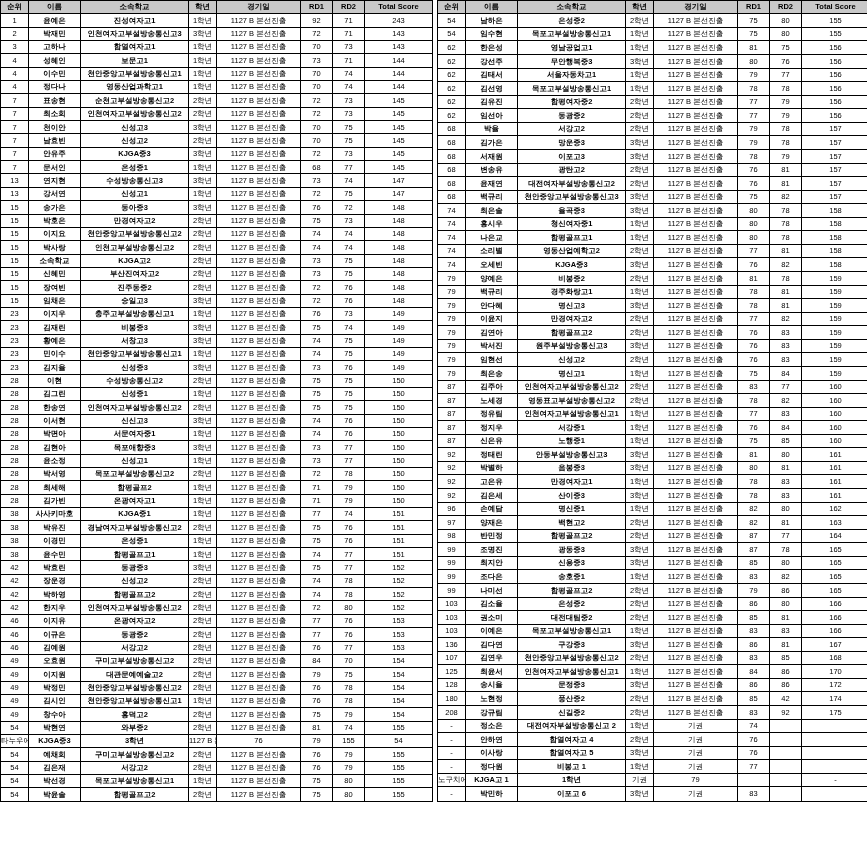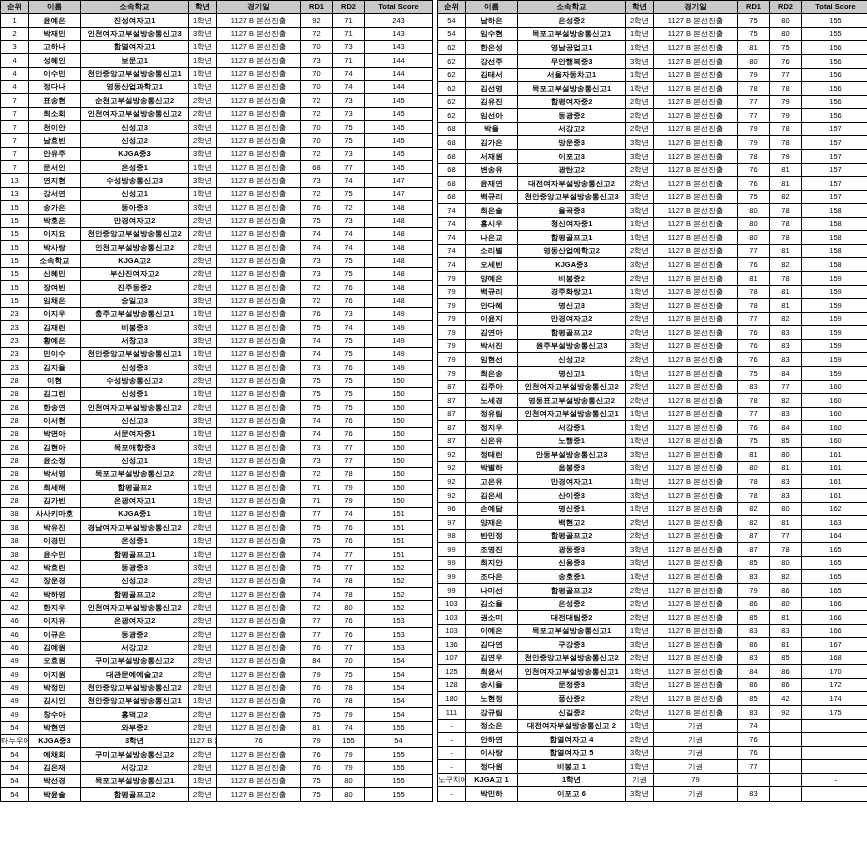--- a/index.html
+++ b/index.html
@@ -1174,21 +1174,21 @@
           <td>180</td>
           <td class="name">노현정</td>
           <td class="school">풍산중2</td>
           <td>2학년</td>
           <td>1127 B 본선진출</td>
           <td>85</td>
           <td>42</td>
           <td>174</td>
         </tr>
         <tr>
-          <td>111</td>
+          <td>208</td>
           <td class="name">강규림</td>
           <td class="school">신길중2</td>
           <td>2학년</td>
           <td>1127 B 본선진출</td>
           <td>83</td>
           <td>92</td>
           <td>175</td>
         </tr>
         <tr>
           <td>-</td>

